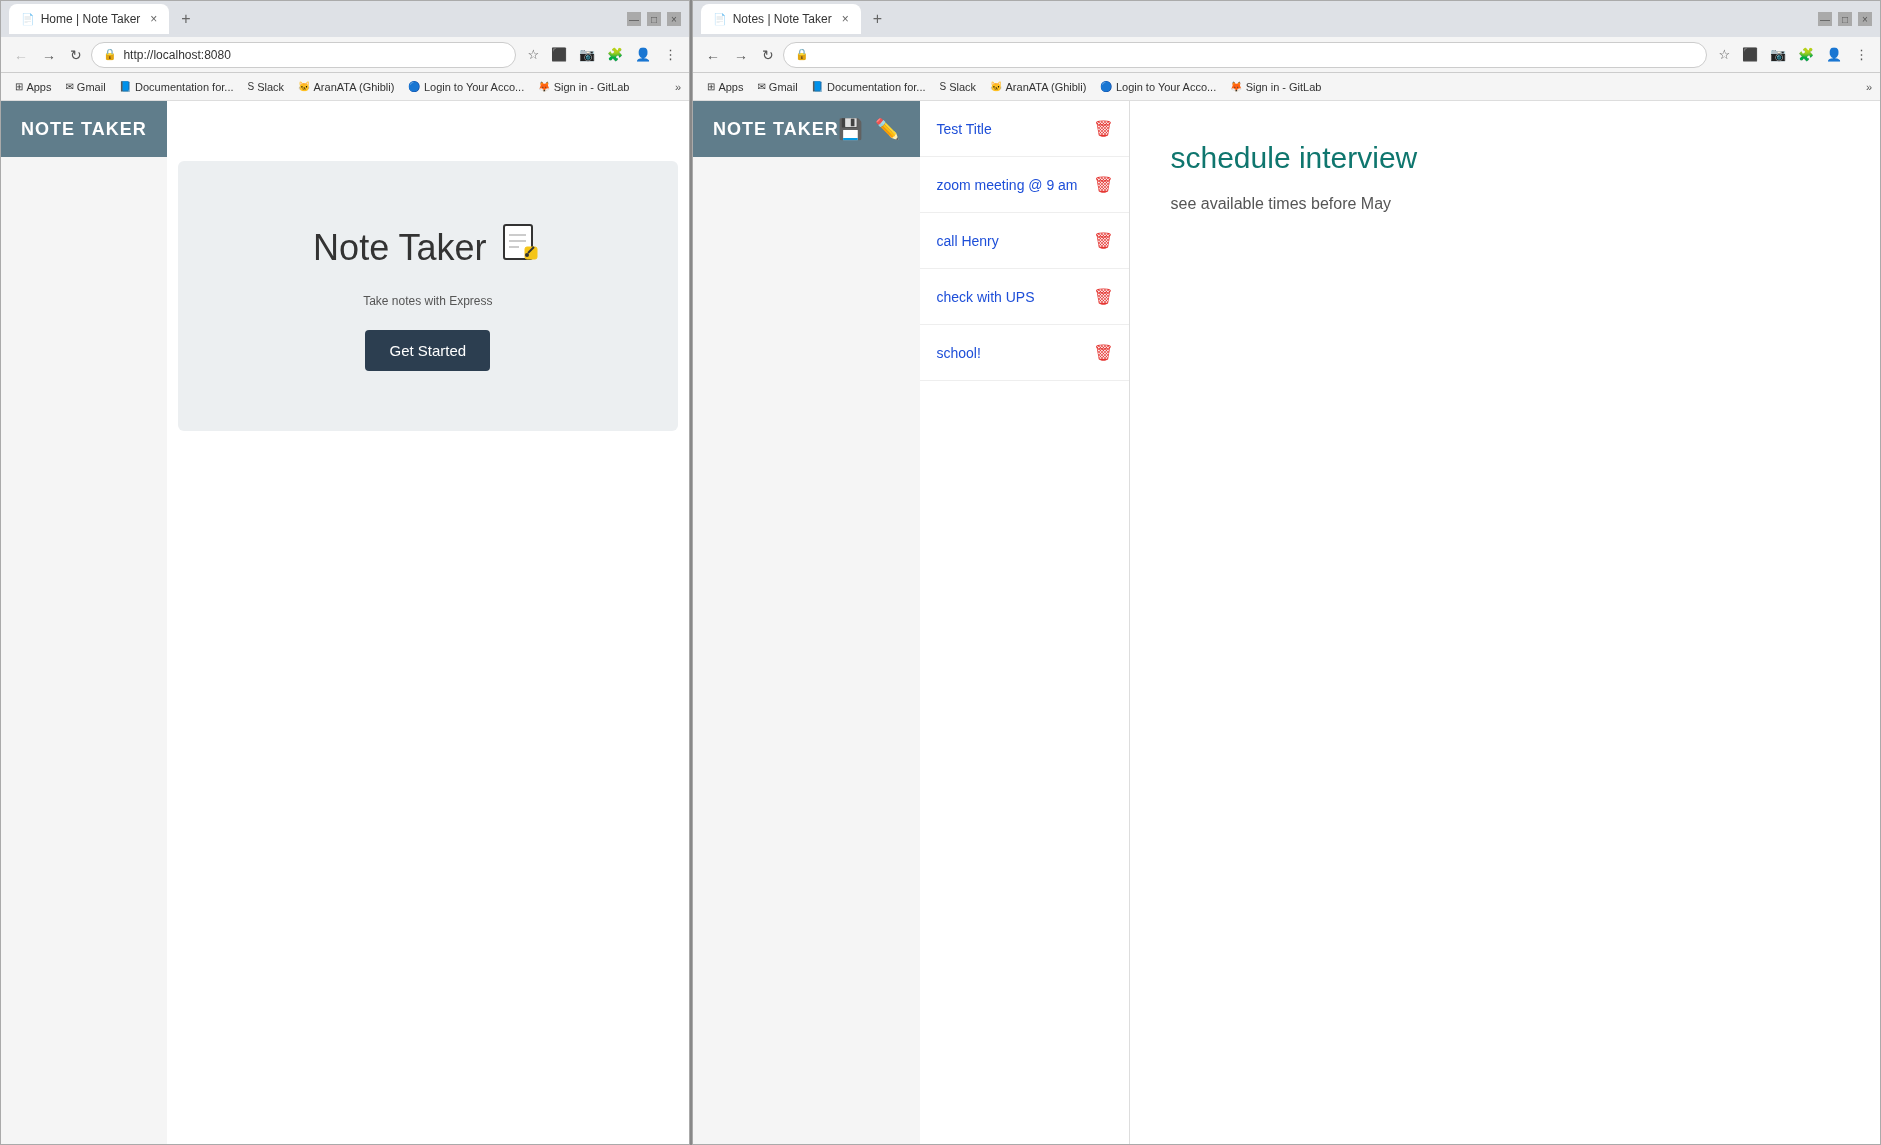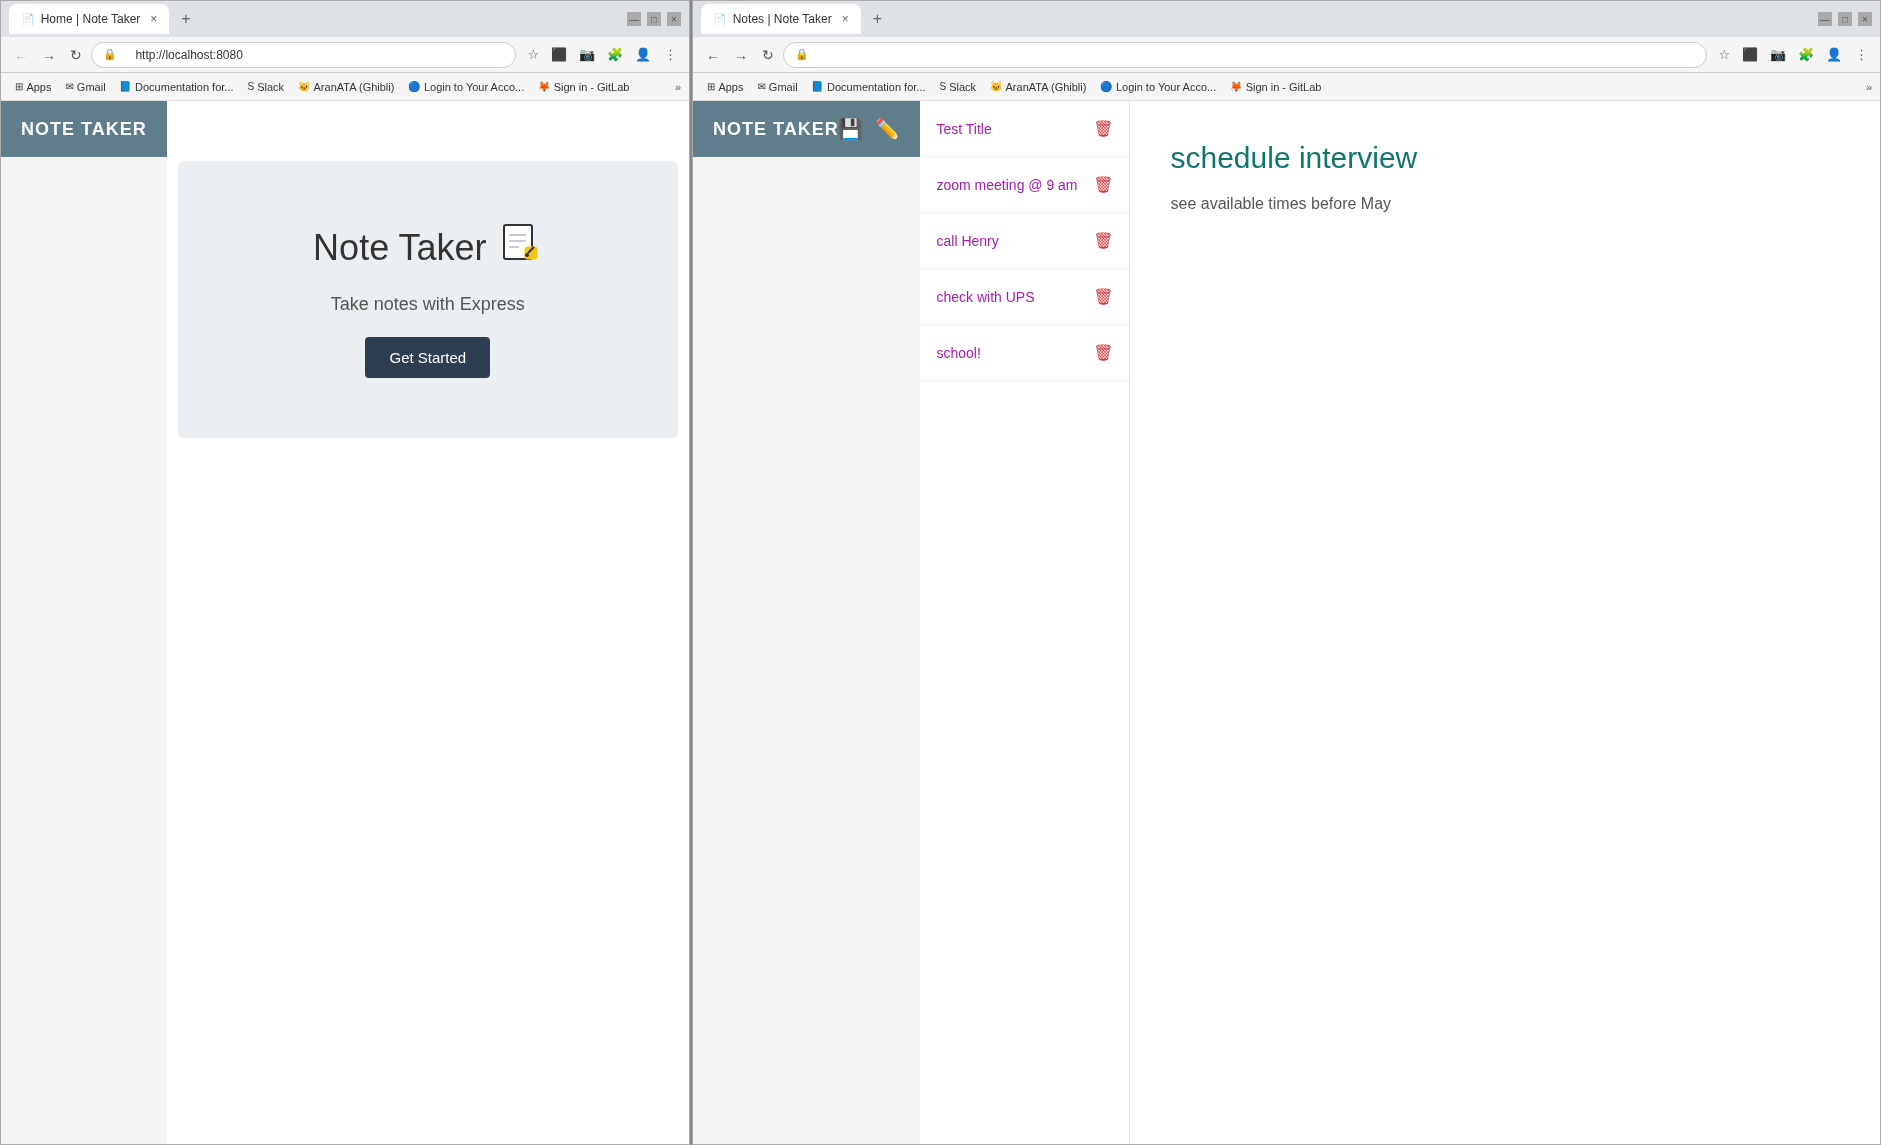--- a/index.html
+++ b/index.html
@@ -92,21 +92,21 @@
       background: #fff;
       border: 1px solid #ccc;
       border-radius: 20px;
       padding: 0 12px;
       height: 26px;
       font-size: 12px;
       color: #333;
       gap: 6px;
     }
     .address-bar .lock-icon { color: #555; font-size: 11px; }
-    .address-text { flex: 1; margin-left: 12px; }
+    .address-text { flex: 1; }
     .nav-actions { display: flex; gap: 4px; margin-left: 4px; }
     .nav-action-btn {
       background: none; border: none; cursor: pointer;
       color: #555; font-size: 13px; padding: 2px 4px;
     }
 
     
     .bookmarks-bar {
       display: flex;
       align-items: center;
@@ -182,21 +182,21 @@
       color: #333;
       display: flex;
       align-items: center;
       gap: 12px;
     }
     .note-icon {
       font-size: 36px;
       color: #333;
     }
     .hero-subtitle {
-      font-size: 18px;
+      font-size: 12px;
       color: #555;
     }
     .get-started-btn {
       background: #2c3e50;
       color: white;
       border: none;
       padding: 12px 24px;
       border-radius: 4px;
       font-size: 15px;
       cursor: pointer;
@@ -217,21 +217,21 @@
     }
     .note-item {
       display: flex;
       align-items: center;
       padding: 18px 16px;
       border-bottom: 1px solid #eee;
       cursor: pointer;
     }
     .note-title {
       flex: 1;
-      color: #a21caf;
+      color: #1d4ed8;
       font-size: 14px;
     }
     .delete-btn {
       background: none; border: none;
       color: #e53935;
       font-size: 16px;
       cursor: pointer;
     }
     .note-detail {
       flex: 1;

